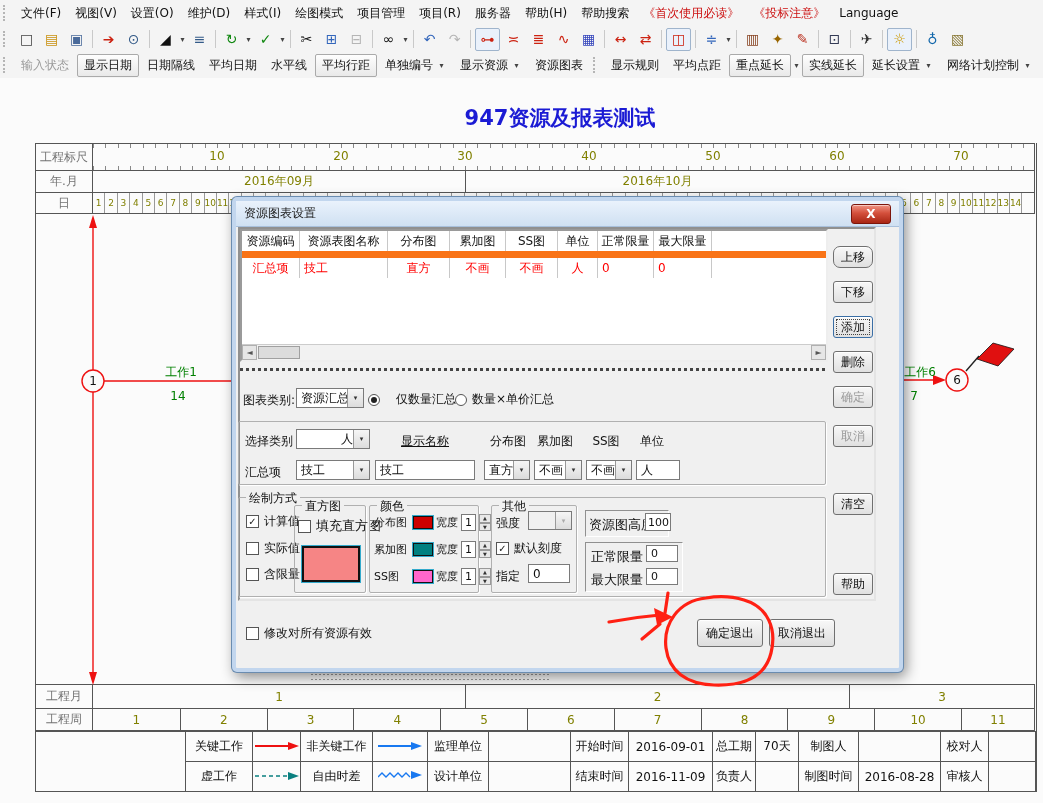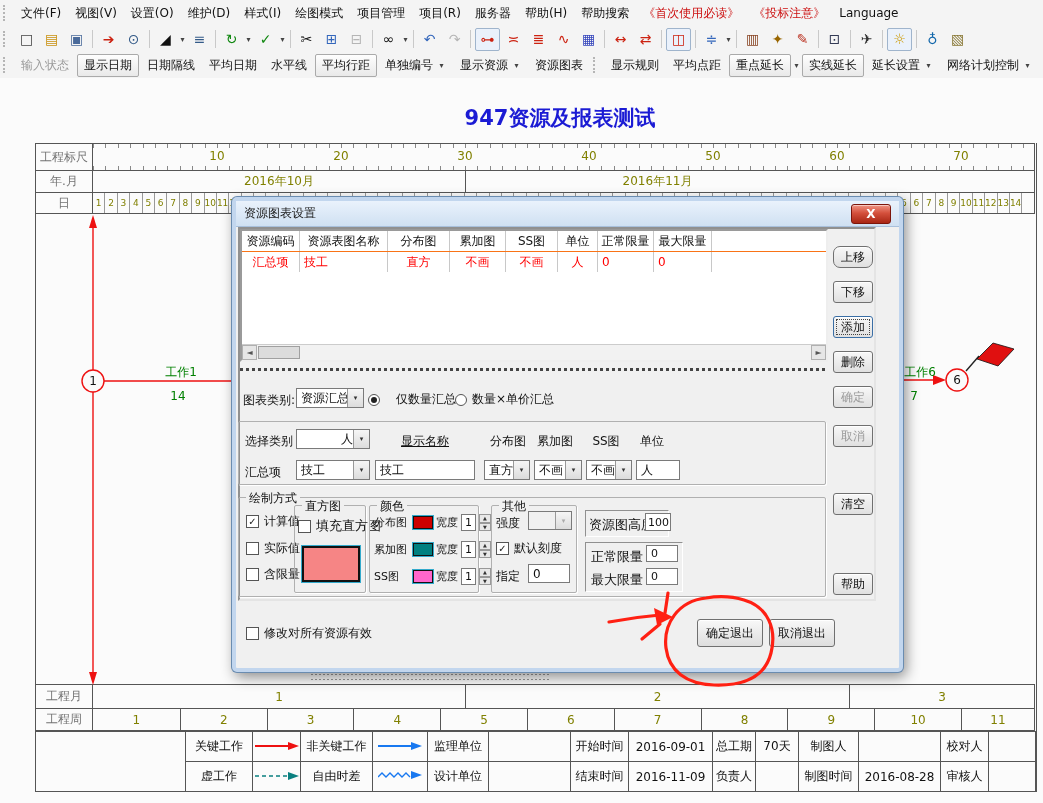--- a/index.html
+++ b/index.html
@@ -77,21 +77,21 @@
             background:linear-gradient(#eaf2fc,#cfe0f2);border-bottom:1px solid #a8c0dc;}
   .dtitle{font-size:12px;color:#1a1a1a;}
   .xbtn{margin-left:auto;width:38px;height:18px;display:flex;align-items:center;justify-content:center;
         background:linear-gradient(#f09484,#d4503c 45%,#a82614);border:1px solid #7c150b;border-radius:3px;
         color:#fff;font-weight:bold;font-size:12px;box-shadow:inset 0 1px 0 rgba(255,255,255,.5);}
   .client{position:absolute;left:0;top:26px;width:663px;height:441px;}
   .bigpanel{position:absolute;left:2px;top:0px;width:638px;height:374px;border:2px inset #e4e4e4;box-sizing:border-box;}
   .listbox{position:absolute;left:4px;top:2px;width:588px;height:133px;background:#fff;
            border:2px inset #eee;box-sizing:border-box;overflow:hidden;}
   .lrow{display:flex;height:20px;align-items:center;}
-  .lrow.hdr{border-bottom:1px solid #f97316;}
+  .lrow.hdr{border-bottom:7px solid #f97316;}
   .lcell{box-sizing:border-box;border-right:1px solid #c8c8c8;height:100%;display:flex;
          align-items:center;justify-content:center;overflow:hidden;white-space:nowrap;}
   .lcell:nth-child(1){width:58px}.lcell:nth-child(2){width:88px}.lcell:nth-child(3){width:62px}
   .lcell:nth-child(4){width:56px}.lcell:nth-child(5){width:52px}.lcell:nth-child(6){width:40px}
   .lcell:nth-child(7){width:56px}.lcell:nth-child(8){width:58px}
   .lrow.red .lcell{color:#ff0000;}
   .lrow.red .lcell:nth-child(2),.lrow.red .lcell:nth-child(7),.lrow.red .lcell:nth-child(8)
     {justify-content:flex-start;padding-left:4px;}
   .hscroll{position:absolute;left:0;right:0;bottom:0;height:15px;background:#f2f2f2;
            border-top:1px solid #ccc;display:flex;align-items:center;}
@@ -272,22 +272,22 @@
             <span class="rtick">40</span>
             <span class="rtick">50</span>
             <span class="rtick">60</span>
             <span class="rtick">70</span>
           </div>
       </div>
       <div class="trow" style="height:22px;">
         <div class="tlabel">年.月</div>
         <div class="months">
 
+        <div class="mcell">2016年09月</div>
             <div class="mcell">2016年10月</div>
-            <div class="mcell">2016年11月</div>
           </div>
       </div>
       <div class="trow" style="height:21px;">
         <div class="tlabel">日</div>
         <div class="days">
           <div style="display:flex">
               <span class="day">1</span>
               <span class="day">2</span>
               <span class="day">3</span>
               <span class="day">4</span>

